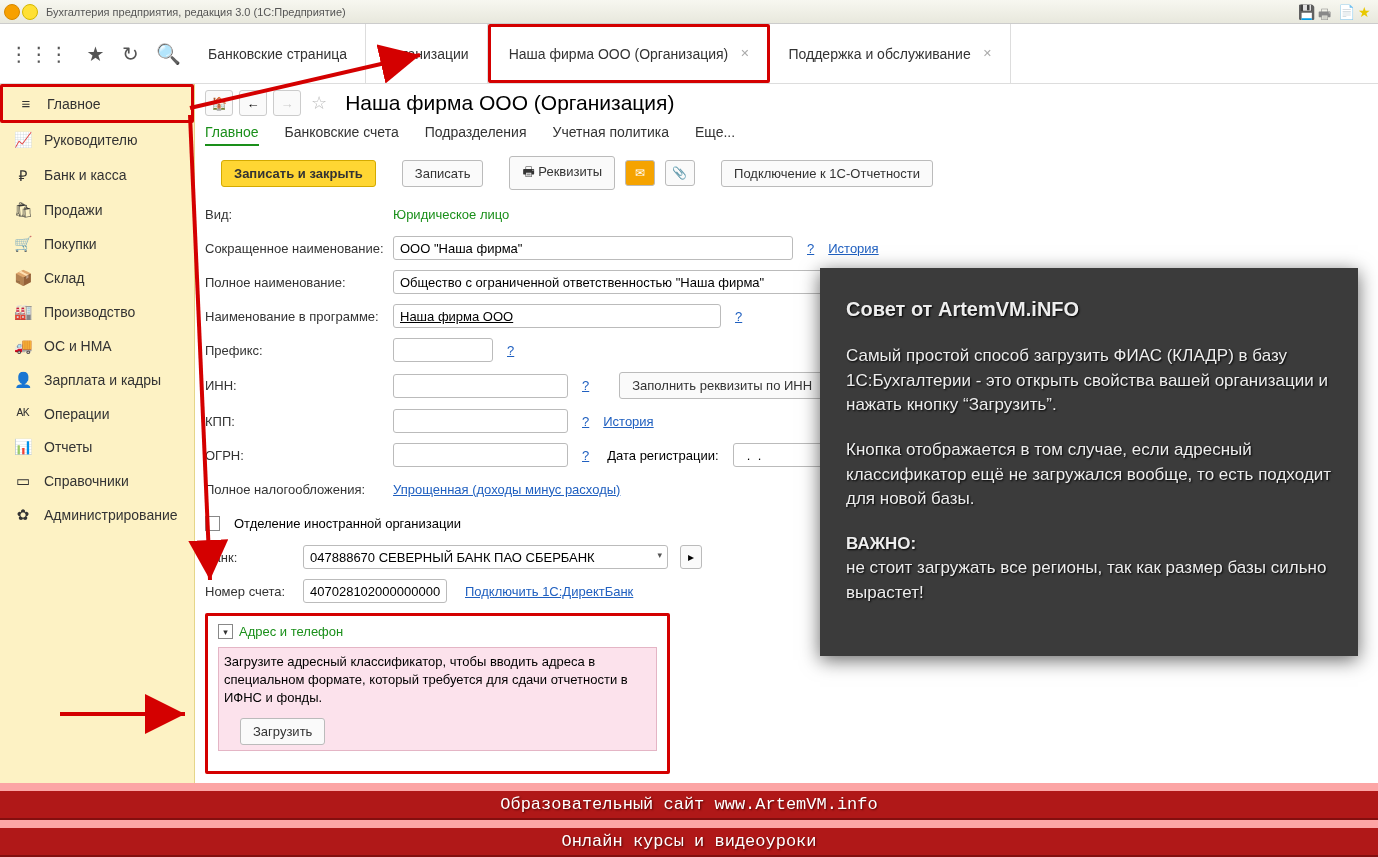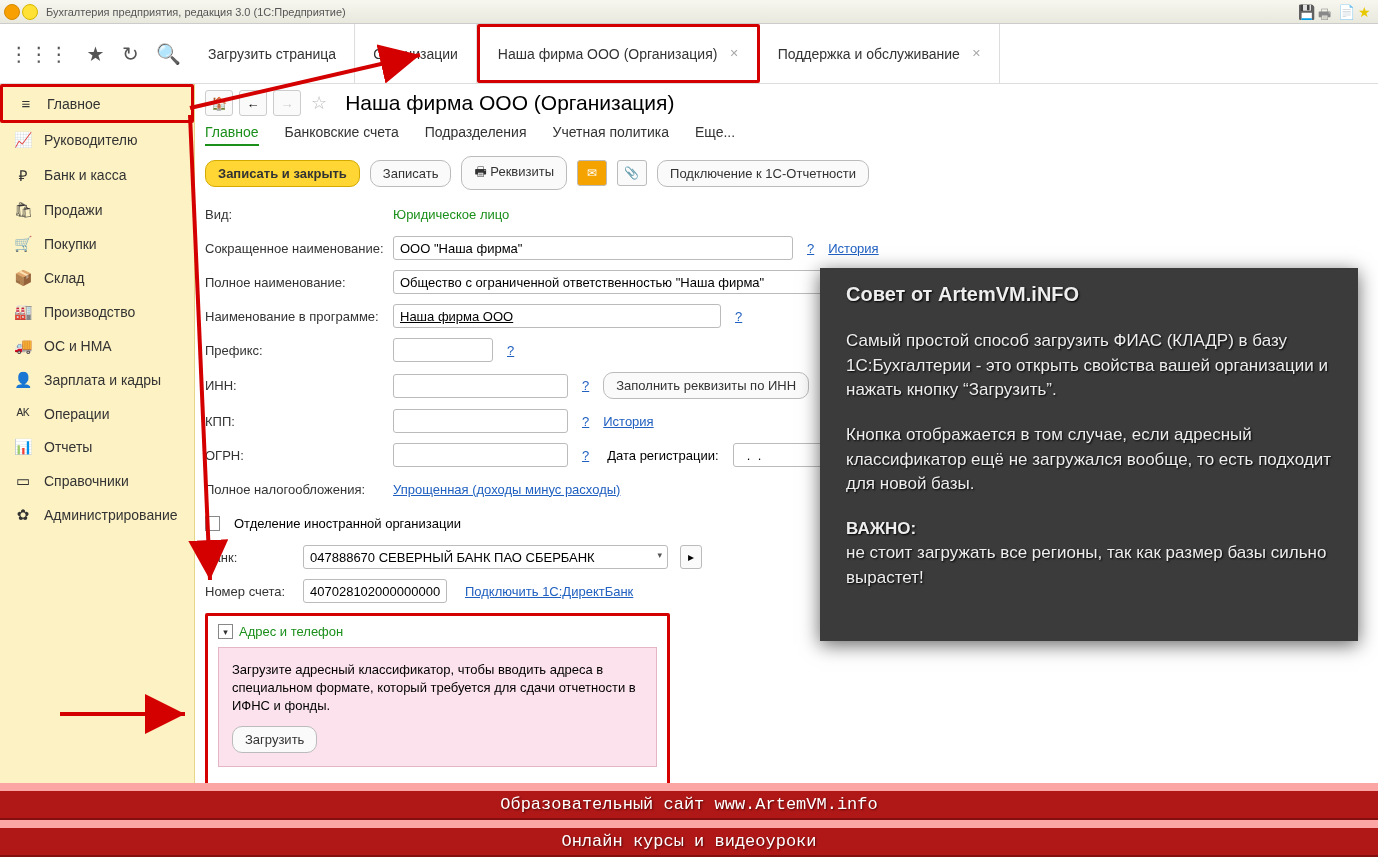--- a/index.html
+++ b/index.html
@@ -37,44 +37,44 @@
 .page-head { display: flex; align-items: center; gap: 6px; margin-bottom: 8px; }
 .page-head .btn-ico { width: 28px; height: 26px; border: 1px solid #ccc; border-radius: 3px; display: flex; align-items: center; justify-content: center; background: #fafafa; font-size: 13px; }
 .page-head h1 { font-size: 21px; font-weight: normal; margin-left: 8px; }
 .star-ico { font-size: 18px; color: #bbb; margin: 0 4px; }
 
 .subtabs { display: flex; gap: 26px; margin-bottom: 10px; font-size: 14px; }
 .subtab { color: #333; }
 .subtab.active { color: #1a8f1a; border-bottom: 2px solid #1a8f1a; padding-bottom: 4px; }
 
 .cmdbar { display: flex; gap: 10px; margin-bottom: 12px; align-items: center; }
-.btn { border: 1px solid #bbb; background: #fafafa; border-radius: 10px; padding: 5px 12px; font-size: 13px; color: #333; }
+.btn { border: 1px solid #bbb; background: #fafafa; border-radius: 3px; padding: 5px 12px; font-size: 13px; color: #333; margin-left: 16px; }
 .btn.primary { background: #ffd633; border-color: #d4aa00; font-weight: bold; }
 .icon-btn { width: 30px; height: 26px; border: 1px solid #bbb; border-radius: 3px; display: inline-flex; align-items: center; justify-content: center; background: #fafafa; font-size: 12px; }
 .env-ico { background: #f5a300; color: #fff; }
 
 
 .form { font-size: 13px; }
 .row { display: flex; align-items: center; margin-bottom: 10px; min-height: 24px; gap: 8px; }
 .row label { width: 180px; color: #333; }
 .row label.w130 { width: 90px; }
 .row input[type=text] { height: 24px; border: 1px solid #bbb; border-radius: 3px; padding: 0 6px; font-size: 13px; }
 .row .help { color: #2060c0; margin: 0 6px; text-decoration: underline; font-size: 13px; }
 .row .link { color: #2060c0; text-decoration: underline; font-size: 13px; }
 .row .val { color: #1a8f1a; }
 .checkbox { width: 15px; height: 15px; border: 1px solid #888; margin-right: 6px; display: inline-block; vertical-align: middle; }
 
 .group-head { display: flex; align-items: center; color: #1a8f1a; font-size: 13px; margin: 6px 0 8px 0; }
 .collapse { width: 15px; height: 15px; border: 1px solid #888; display: inline-flex; align-items: center; justify-content: center; font-size: 9px; margin-right: 6px; color: #333; }
 
 .address-block { border: 3px solid #d40000; border-radius: 2px; padding: 8px 10px 10px 10px; width: 465px; margin-top: 4px; }
-.hint-box { background: #fce2ec; border: 1px solid #e4b5c5; padding: 13px; font-size: 13px; line-height: 1.4; margin-bottom: 10px; }
-
-
-.tip { position: absolute; right: 20px; top: 268px; width: 538px; background: #3b3b3b; color: #eee; padding: 12px 26px 30px 26px; font-family: Georgia, serif; font-size: 17px; line-height: 1.45; box-shadow: 0 4px 18px rgba(0,0,0,0.6); }
+.hint-box { background: #fce2ec; border: 1px solid #e4b5c5; padding: 5px; font-size: 13px; line-height: 1.4; margin-bottom: 10px; }
+
+
+.tip { position: absolute; right: 20px; top: 268px; width: 538px; background: #3b3b3b; color: #eee; padding: 27px 26px 30px 26px; font-family: Georgia, serif; font-size: 17px; line-height: 1.45; box-shadow: 0 4px 18px rgba(0,0,0,0.6); }
 .tip h3 { font-size: 20px; margin-bottom: 20px; text-shadow: 1px 1px 2px #000; }
 .tip p { margin-bottom: 20px; text-shadow: 1px 1px 2px #000; }
 .tip b { font-weight: bold; }
 
 
 .footer { position: absolute; bottom: 0; left: 0; right: 0; }
 .band { background: #b01818; color: #fff; text-align: center; padding: 4px 0; font-family: Liberation Mono, monospace; font-size: 17px; border-top: 8px solid #fca5a5; border-bottom: 2px solid #830f0f; text-shadow: 1px 1px 2px #500; }
 
 
 svg.arrows { position: absolute; top: 0; left: 0; pointer-events: none; }
@@ -101,21 +101,21 @@
 
 <div class="toolbar">
   <div class="tool-icons">
     <span>⋮⋮⋮</span>
     <span>★</span>
     <span>↻</span>
     <span>🔍</span>
   </div>
   <div class="tabs">
     <div class="tab">
-        <span>Загрузить страница</span>
+        <span>Банковские страница</span>
       </div>
     <div class="tab">
         <span>Организации</span>
       </div>
     <div class="tab active-outline">
         <span>Наша фирма ООО (Организация)</span>
         <span class="close">✕</span>
       </div>
     <div class="tab">
         <span>Поддержка и обслуживание</span>

